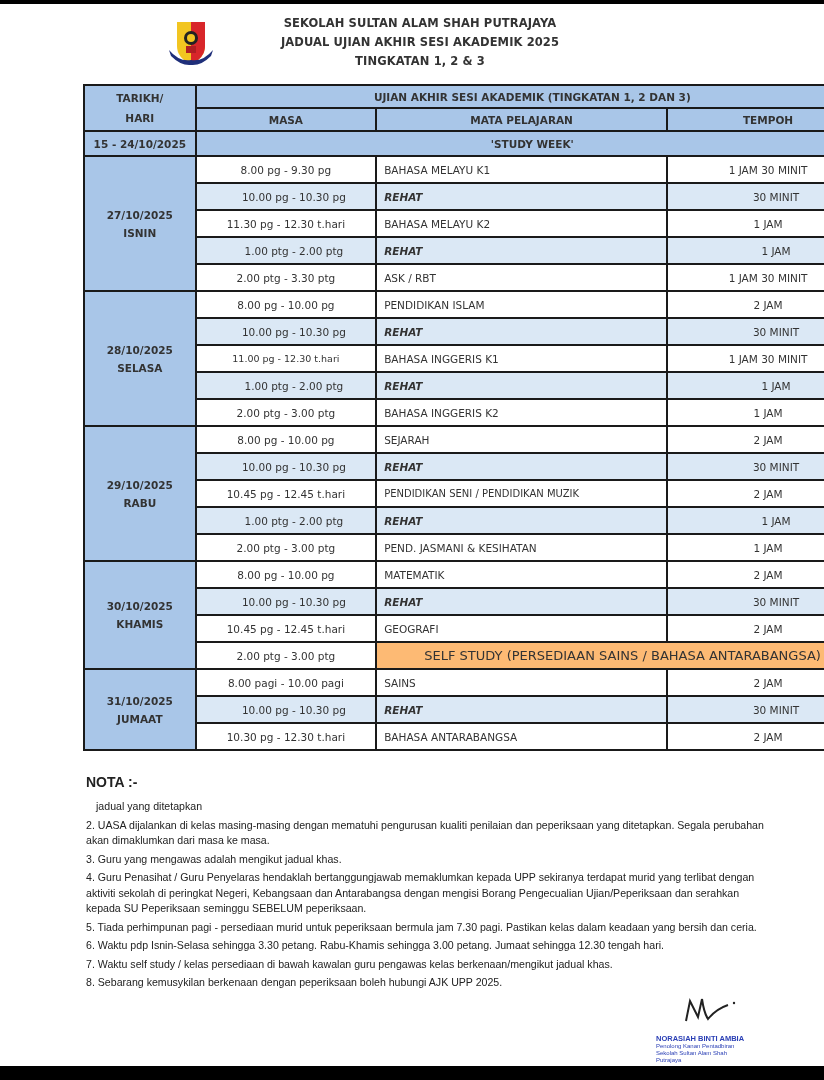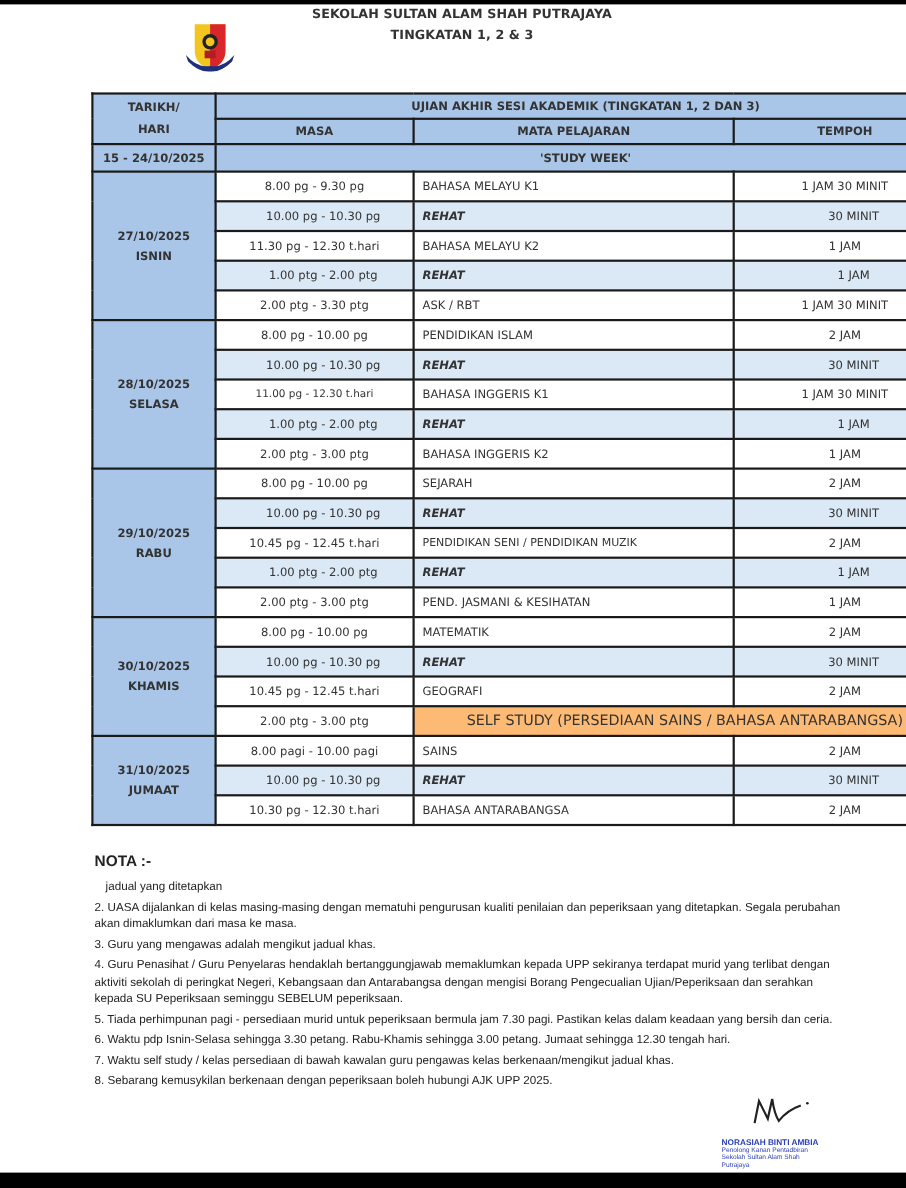--- a/index.html
+++ b/index.html
@@ -4,21 +4,21 @@
 <style>
   html, body { margin:0; padding:0; }
   body {
     width:824px; height:1080px; background:#ffffff; position:relative; overflow:hidden;
     font-family:"Liberation Sans", sans-serif; color:#222;
   }
   .topbar { position:absolute; left:0; top:0; width:824px; height:4px; background:#000; }
   .bottombar { position:absolute; left:0; top:1066px; width:824px; height:14px; background:#000; }
 
   .logo { position:absolute; left:165px; top:18px; width:52px; height:50px; }
-  .header { position:absolute; left:220px; top:3px; width:400px; text-align:center; }
+  .header { position:absolute; left:220px; top:14px; width:400px; text-align:center; }
   .header div { font-family:"DejaVu Sans", sans-serif; font-weight:bold; font-size:11.5px; line-height:19px; color:#333; letter-spacing:0.1px; }
 
   table.sched {
     position:absolute; left:83px; top:84px; width:787px;
     border-collapse:collapse; table-layout:fixed;
     font-family:"DejaVu Sans", sans-serif; font-size:10.5px; color:#333;
   }
   table.sched td, table.sched th {
     border:2px solid #1a1a1a; padding:0; height:23px;
   }
@@ -61,20 +61,21 @@
   <path d="M12 4 L40 4 L40 28 Q40 40 26 46 Q12 40 12 28 Z" fill="#f2c521"></path>
   <path d="M26 4 L40 4 L40 28 Q40 40 26 46 Z" fill="#d8262a"></path>
   <circle cx="26" cy="20" r="7" fill="#222"></circle>
   <circle cx="26" cy="20" r="4" fill="#f2c521"></circle>
   <rect x="21" y="28" width="10" height="7" fill="#b01d22"></rect>
   <path d="M4 32 Q14 44 26 42 Q38 44 48 32 L46 38 Q36 48 26 47 Q16 48 6 38 Z" fill="#1f2f7a"></path>
 </svg>
 
 <div class="header">
   <div>SEKOLAH SULTAN ALAM SHAH PUTRAJAYA</div>
+  <div>JADUAL UJIAN AKHIR SESI AKADEMIK 2025</div>
   <div>TINGKATAN 1, 2 &amp; 3</div>
 </div>
 
 <table class="sched">
   <colgroup>
     <col class="c-date">
       <col class="c-masa">
       <col class="c-subj">
       <col class="c-temp">
   </colgroup>

